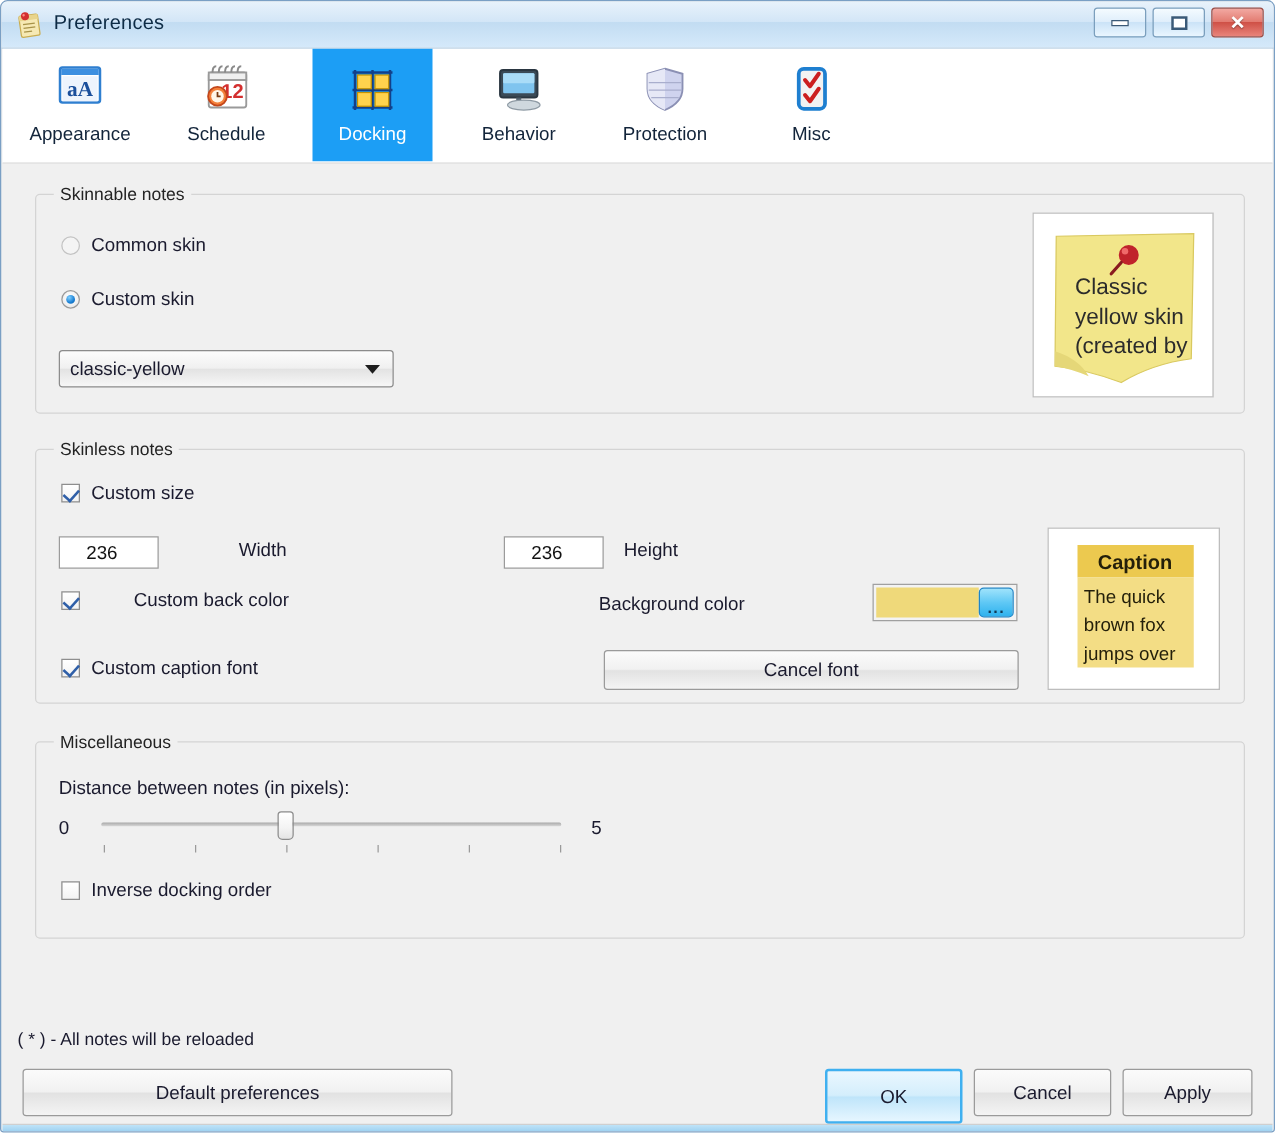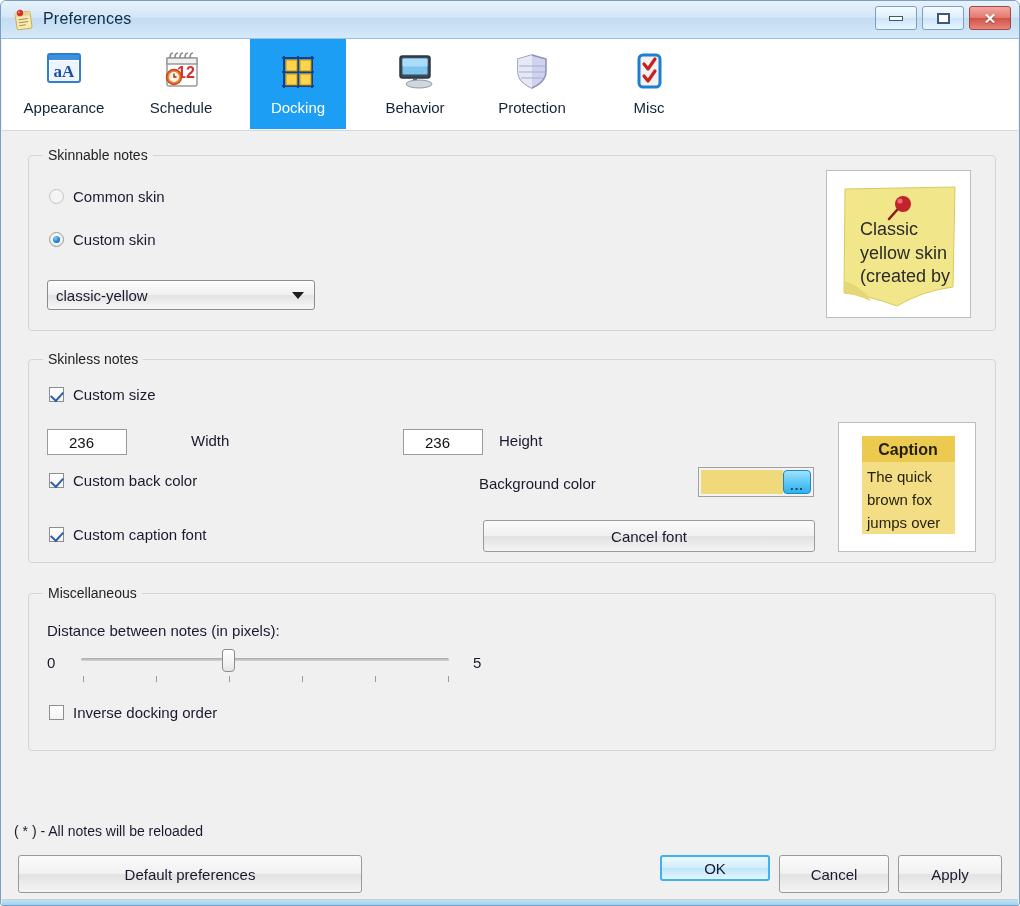--- a/index.html
+++ b/index.html
@@ -465,21 +465,21 @@
       <div class="tinput" style="left:18px; top:69px; width:80px; height:26px;">
         <span>236</span>
       </div>
       <div class="plain-label" style="left:114px; top:72px;margin-left:48px;">Width</div>
 
       <div class="tinput" style="left:374px; top:69px; width:80px; height:26px;">
         <span>236</span>
       </div>
       <div class="plain-label" style="left:470px; top:72px;">Height</div>
 
-      <div class="check-row" style="left:20px; top:112px;">
+      <div class="check-row" style="left:20px; top:112px;gap:34px;">
         <span class="cbox checked"></span>
         <span class="ctl-label">Custom back color</span>
       </div>
 
       <div class="plain-label" style="left:450px; top:115px;">Background color</div>
 
       <div class="colorbox" style="left:669px; top:107px; width:116px; height:30px;">
         <div class="swatch" style="background:#efd97a;"></div>
         <div class="ellipsis-btn">
           <span>...</span>
@@ -532,21 +532,21 @@
         <span class="ctl-label">Inverse docking order</span>
       </div>
     </div>
 
     <div class="footnote" style="left:12px; top:692px;">( * ) - All notes will be reloaded</div>
 
     <div class="btn" style="left:16px; top:724px; width:344px; height:38px;">
       <span>Default preferences</span>
     </div>
 
-    <div class="btn default" style="left:658px; top:724px; width:110px; height:26px;">
+    <div class="btn default" style="left:658px; top:724px; width:110px; height:44px;">
       <span>OK</span>
     </div>
 
     <div class="btn" style="left:896px; top:724px; width:104px; height:38px;">
       <span>Apply</span>
     </div>
 
     <div class="btn" style="left:777px; top:724px; width:110px; height:38px;">
       <span>Cancel</span>
     </div>

